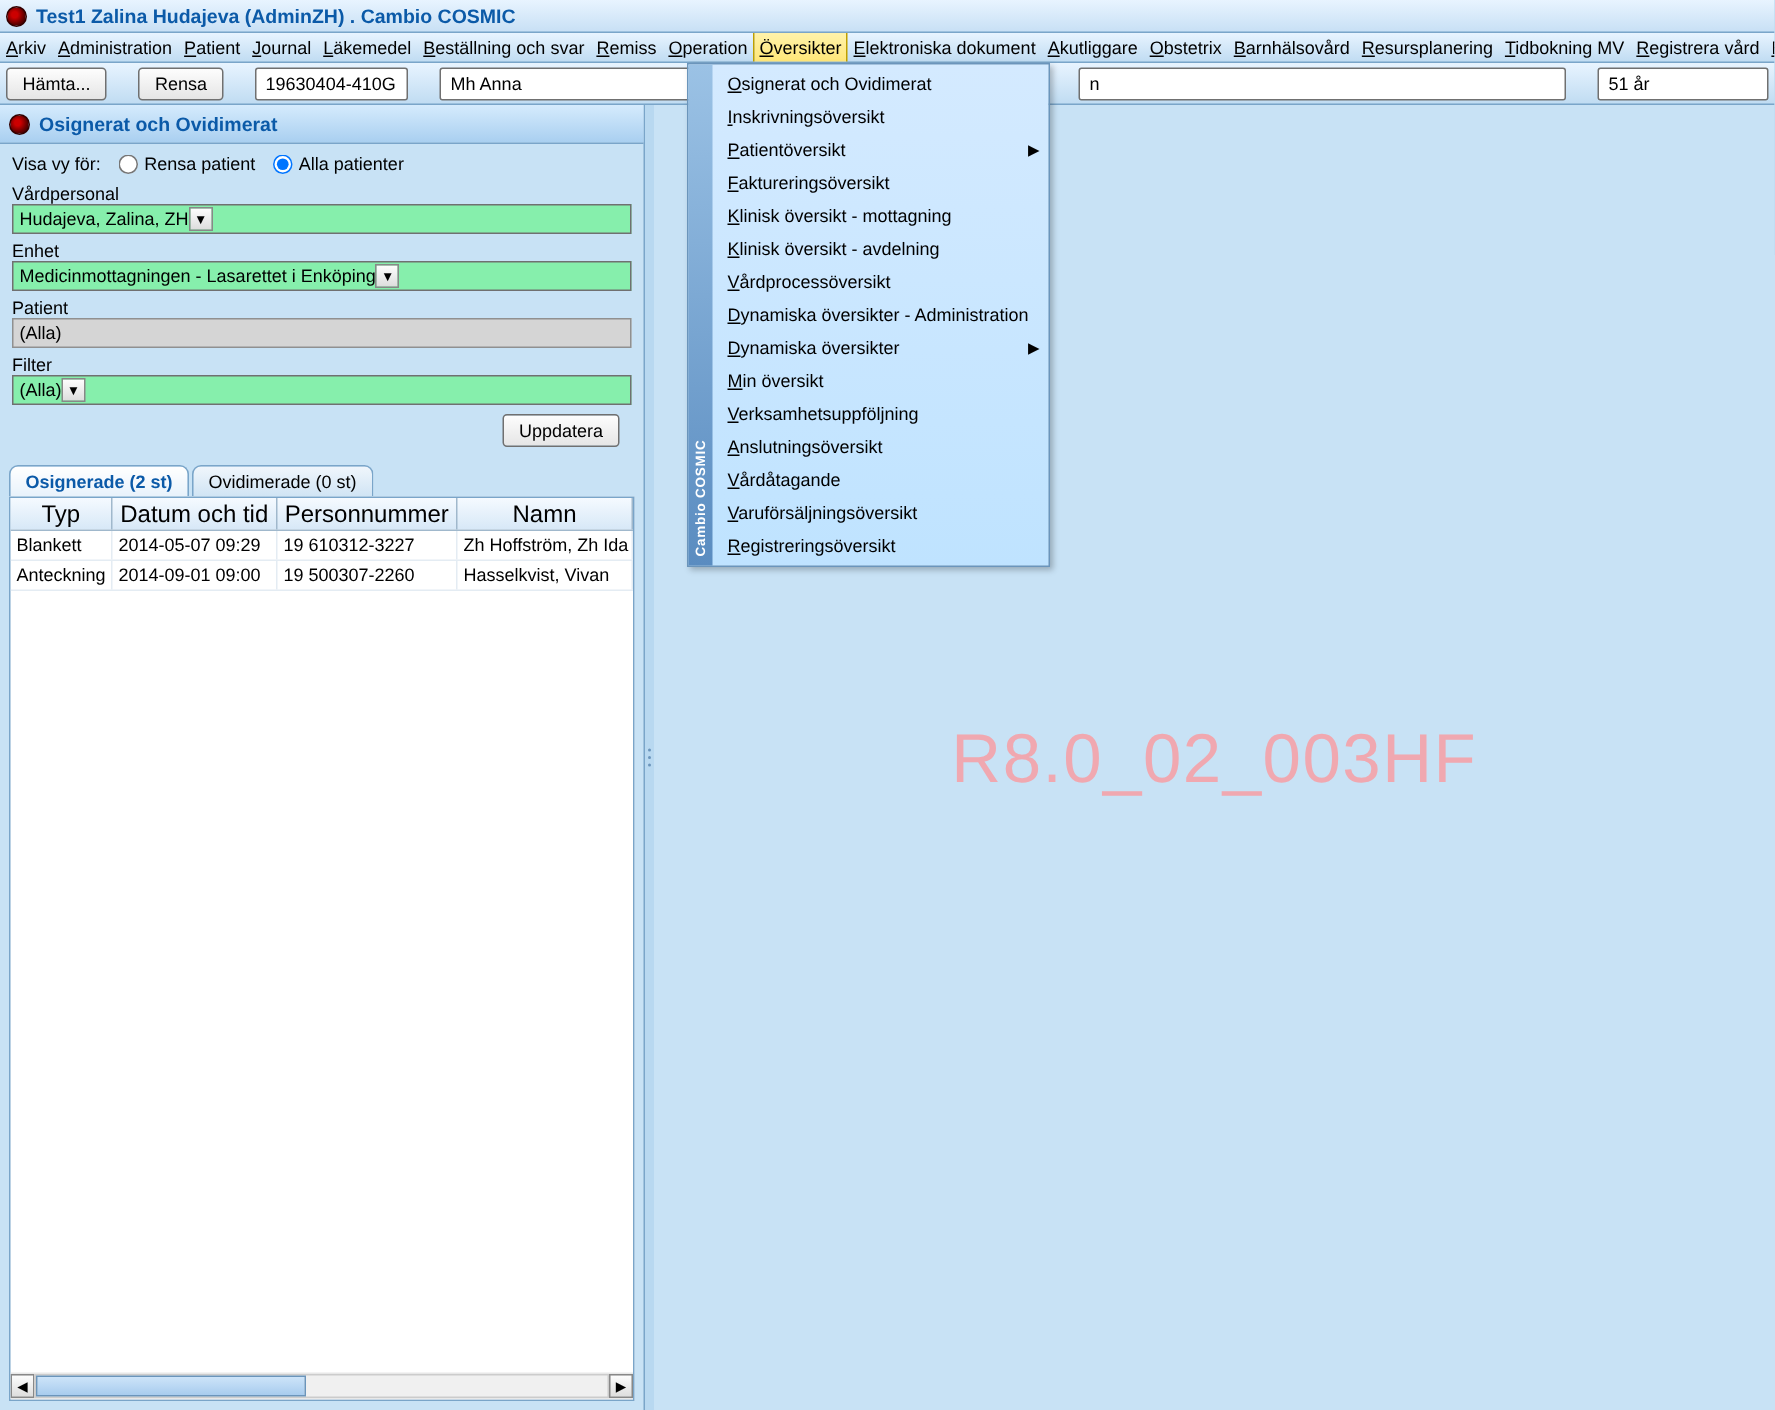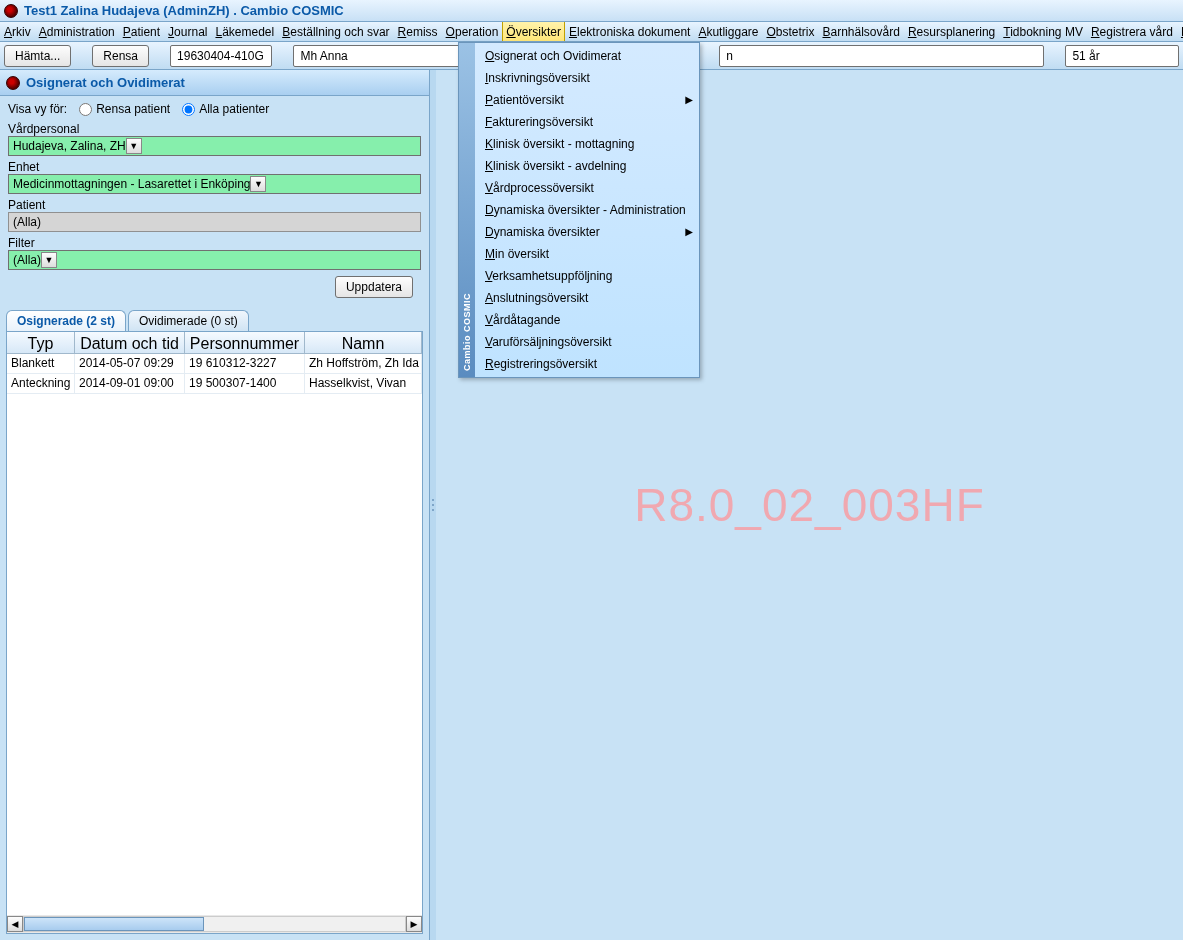--- a/index.html
+++ b/index.html
@@ -162,21 +162,21 @@
       <div class="grid-body" id="grid-body">
           <div class="grow">
             <div class="gc c1">Blankett</div>
             <div class="gc c2">2014-05-07 09:29</div>
             <div class="gc c3">19 610312-3227</div>
             <div class="gc c4">Zh Hoffström, Zh Ida</div>
           </div>
           <div class="grow">
             <div class="gc c1">Anteckning</div>
             <div class="gc c2">2014-09-01 09:00</div>
-            <div class="gc c3">19 500307-1400</div>
+            <div class="gc c3">19 500307-2260</div>
             <div class="gc c4">Hasselkvist, Vivan</div>
           </div>
         </div>
       <div class="hscroll">
         <div class="tr">◀</div>
         <div class="track">
             <div class="thumb"></div>
           </div>
         <div class="tr">▶</div>
       </div>

